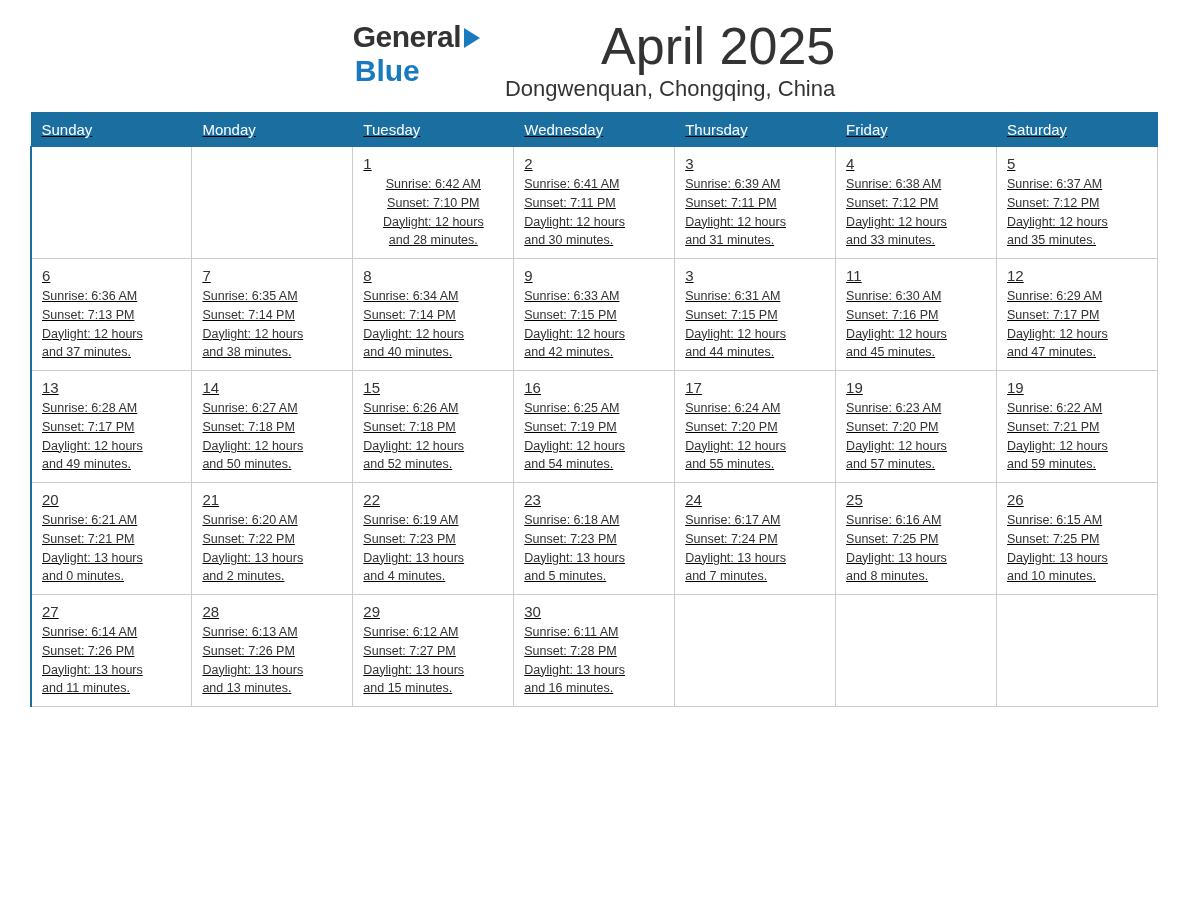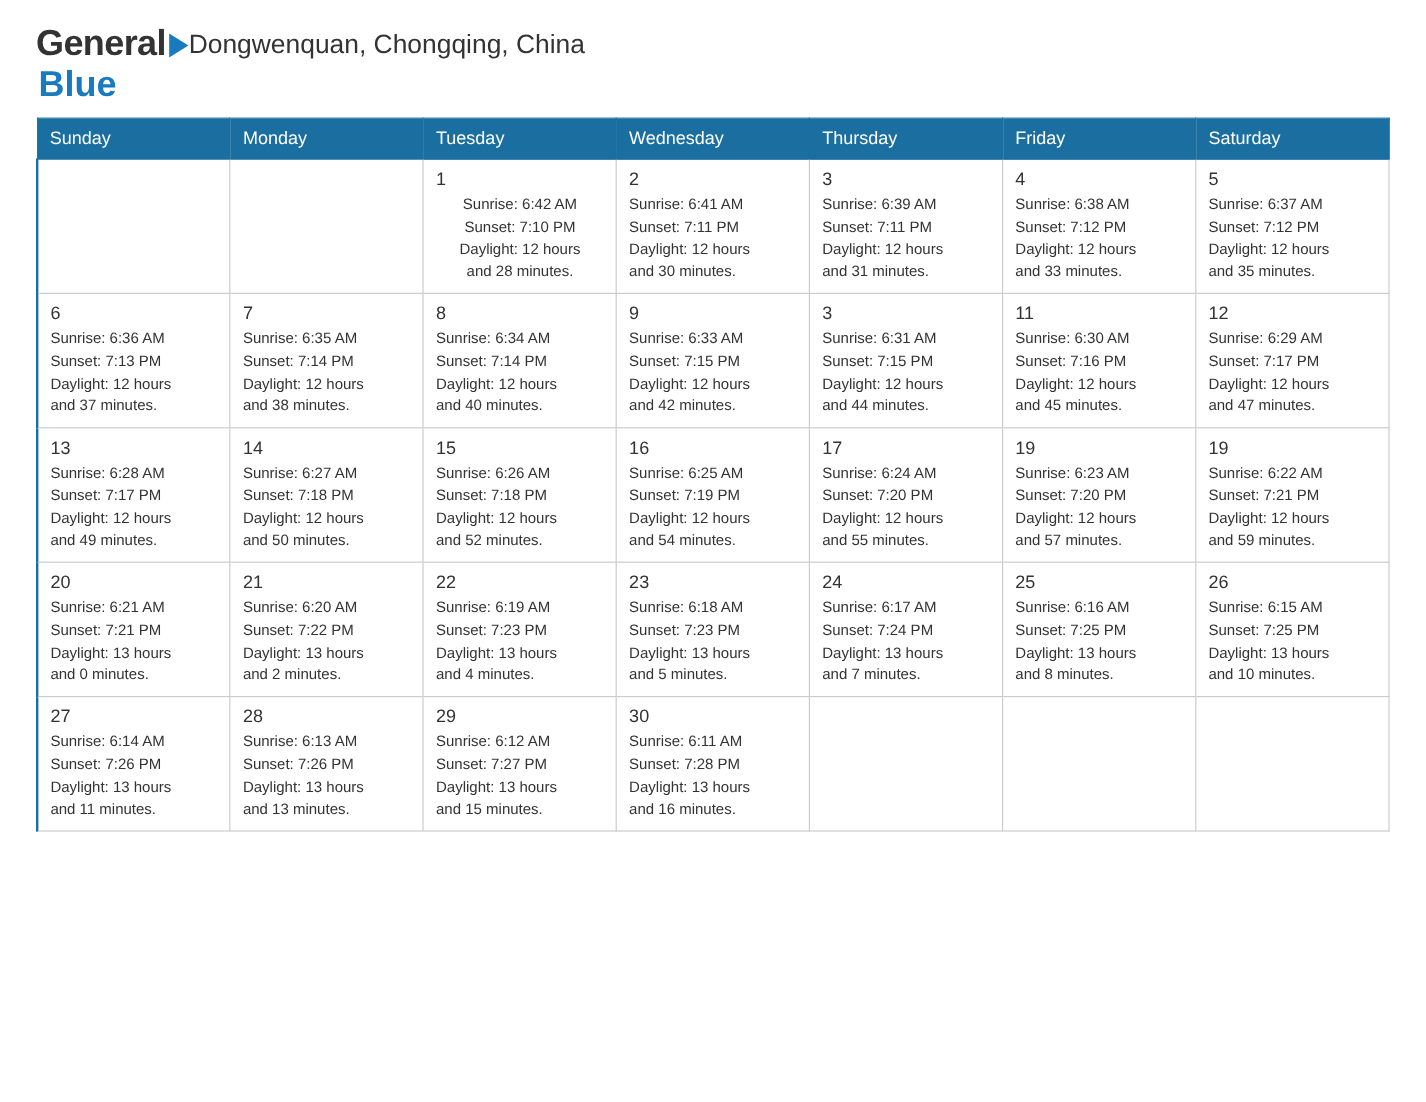--- a/index.html
+++ b/index.html
@@ -5,42 +5,44 @@
     * { margin: 0; padding: 0; box-sizing: border-box; }
     body {
       font-family: Arial, sans-serif;
       background: #fff;
       padding: 20px 30px;
       width: 1188px;
       min-height: 918px;
     }
     .header-top {
       display: flex;
-      justify-content: flex-start;
+      justify-content: center;
       align-items: flex-start;
       margin-bottom: 10px;
+      gap: 25px;
     }
     .title-block {
       text-align: right;
     }
     .title-block h1 {
       font-size: 52px;
       font-weight: normal;
       color: #333;
       line-height: 1;
     }
     .title-block h2 {
       font-size: 22px;
       font-weight: normal;
       color: #333;
       margin-top: 4px;
     }
     table {
       width: 100%;
       border-collapse: collapse;
+      text-decoration: underline;
     }
     thead tr th {
       background-color: #1a6fa0;
       color: #fff;
       padding: 8px 10px;
       text-align: left;
       font-size: 15px;
       font-weight: normal;
       border: 1px solid #1a6fa0;
     }
@@ -112,20 +114,21 @@
 
 <div class="header-top">
   <div class="logo-wrapper">
     <div class="logo-line1">
       <span class="logo-text-general">General</span>
       <span class="logo-chevron"></span>
     </div>
     <span class="logo-text-blue">Blue</span>
   </div>
   <div class="title-block">
+    <h1>April 2025</h1>
     <h2>Dongwenquan, Chongqing, China</h2>
   </div>
 </div>
 
 <table>
   <thead>
     <tr>
     <th>Sunday</th>
         <th>Monday</th>
         <th>Tuesday</th>

